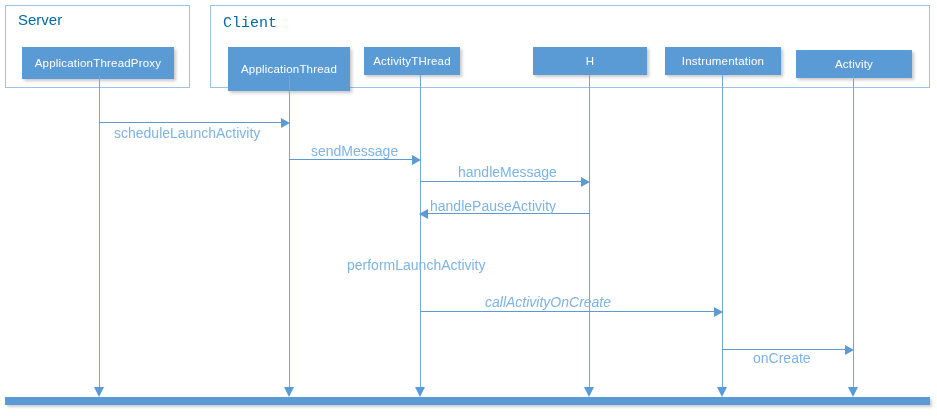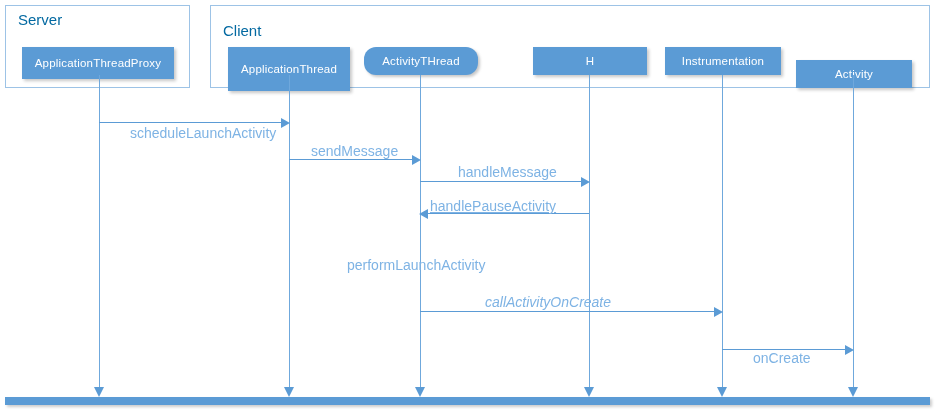--- a/index.html
+++ b/index.html
@@ -97,43 +97,43 @@
 </style>
 </head>
 <body>
 
 <div id="canvas">
 
   <div class="group-box" style="left:5px; top:5px; width:185px; height:83px;"></div>
   <div class="group-title" style="left:18px; top:11px;">Server</div>
 
   <div class="group-box" style="left:210px; top:5px; width:720px; height:83px;"></div>
-  <div class="group-title" style="left:223px; top:22px;">Client</div>
+  <div class="group-title" style="left:223px; top:15px;font-family:Liberation Mono, monospace;">Client</div>
 
   <div class="participant" style="left:22px; top:47px; width:152px; height:32px;">
     <span>ApplicationThreadProxy</span>
   </div>
 
   <div class="participant" style="left:228px; top:47px; width:122px; height:44px;">
     <span>ApplicationThread</span>
   </div>
 
-  <div class="participant" style="left:364px; top:47px; width:114px; height:28px;border-radius:12px;">
+  <div class="participant" style="left:364px; top:47px; width:96px; height:28px;">
     <span>ActivityTHread</span>
   </div>
 
   <div class="participant" style="left:533px; top:47px; width:114px; height:28px;">
     <span>H</span>
   </div>
 
   <div class="participant" style="left:665px; top:47px; width:116px; height:28px;">
     <span>Instrumentation</span>
   </div>
 
-  <div class="participant" style="left:796px; top:60px; width:116px; height:28px;">
+  <div class="participant" style="left:796px; top:50px; width:116px; height:28px;">
     <span>Activity</span>
   </div>
 
   <div class="lifeline" style="left:99px; top:75px; height:314px;"></div>
   <div class="lifeline-arrow" style="left:94px; top:387px;"></div>
 
   <div class="lifeline" style="left:289px; top:75px; height:314px;"></div>
   <div class="lifeline-arrow" style="left:284px; top:387px;"></div>
 
   <div class="lifeline" style="left:420px; top:75px; height:314px;"></div>
@@ -143,33 +143,33 @@
   <div class="lifeline-arrow" style="left:584px; top:387px;"></div>
 
   <div class="lifeline" style="left:722px; top:75px; height:314px;"></div>
   <div class="lifeline-arrow" style="left:717px; top:387px;"></div>
 
   <div class="lifeline" style="left:853px; top:75px; height:314px;"></div>
   <div class="lifeline-arrow" style="left:848px; top:387px;"></div>
 
   <div class="msg-line" style="left:99px; top:122px; width:183px;"></div>
   <div class="msg-arrow-right" style="left:281px; top:118px;"></div>
-  <div class="msg-label" style="left:114px; top:125px;margin-left:16px;">scheduleLaunchActivity</div>
+  <div class="msg-label" style="left:114px; top:125px;">scheduleLaunchActivity</div>
 
   <div class="msg-line" style="left:289px; top:159px; width:124px;"></div>
   <div class="msg-arrow-right" style="left:412px; top:155px;"></div>
   <div class="msg-label" style="left:311px; top:143px;">sendMessage</div>
 
   <div class="msg-line" style="left:420px; top:181px; width:162px;"></div>
   <div class="msg-arrow-right" style="left:581px; top:177px;"></div>
   <div class="msg-label" style="left:458px; top:164px;">handleMessage</div>
 
   <div class="msg-line" style="left:428px; top:213px; width:161px;"></div>
   <div class="msg-arrow-left" style="left:419px; top:209px;"></div>
-  <div class="msg-label" style="left:430px; top:198px;text-decoration:underline;">handlePauseActivity</div>
+  <div class="msg-label" style="left:430px; top:198px;">handlePauseActivity</div>
 
   <div class="msg-label" style="left:347px; top:257px;">performLaunchActivity</div>
 
   <div class="msg-line" style="left:420px; top:311px; width:295px;"></div>
   <div class="msg-arrow-right" style="left:714px; top:307px;"></div>
   <div class="msg-label" style="left:485px; top:294px;font-style:italic;">callActivityOnCreate</div>
 
   <div class="msg-line" style="left:722px; top:349px; width:124px;"></div>
   <div class="msg-arrow-right" style="left:845px; top:345px;"></div>
   <div class="msg-label" style="left:753px; top:350px;">onCreate</div>

